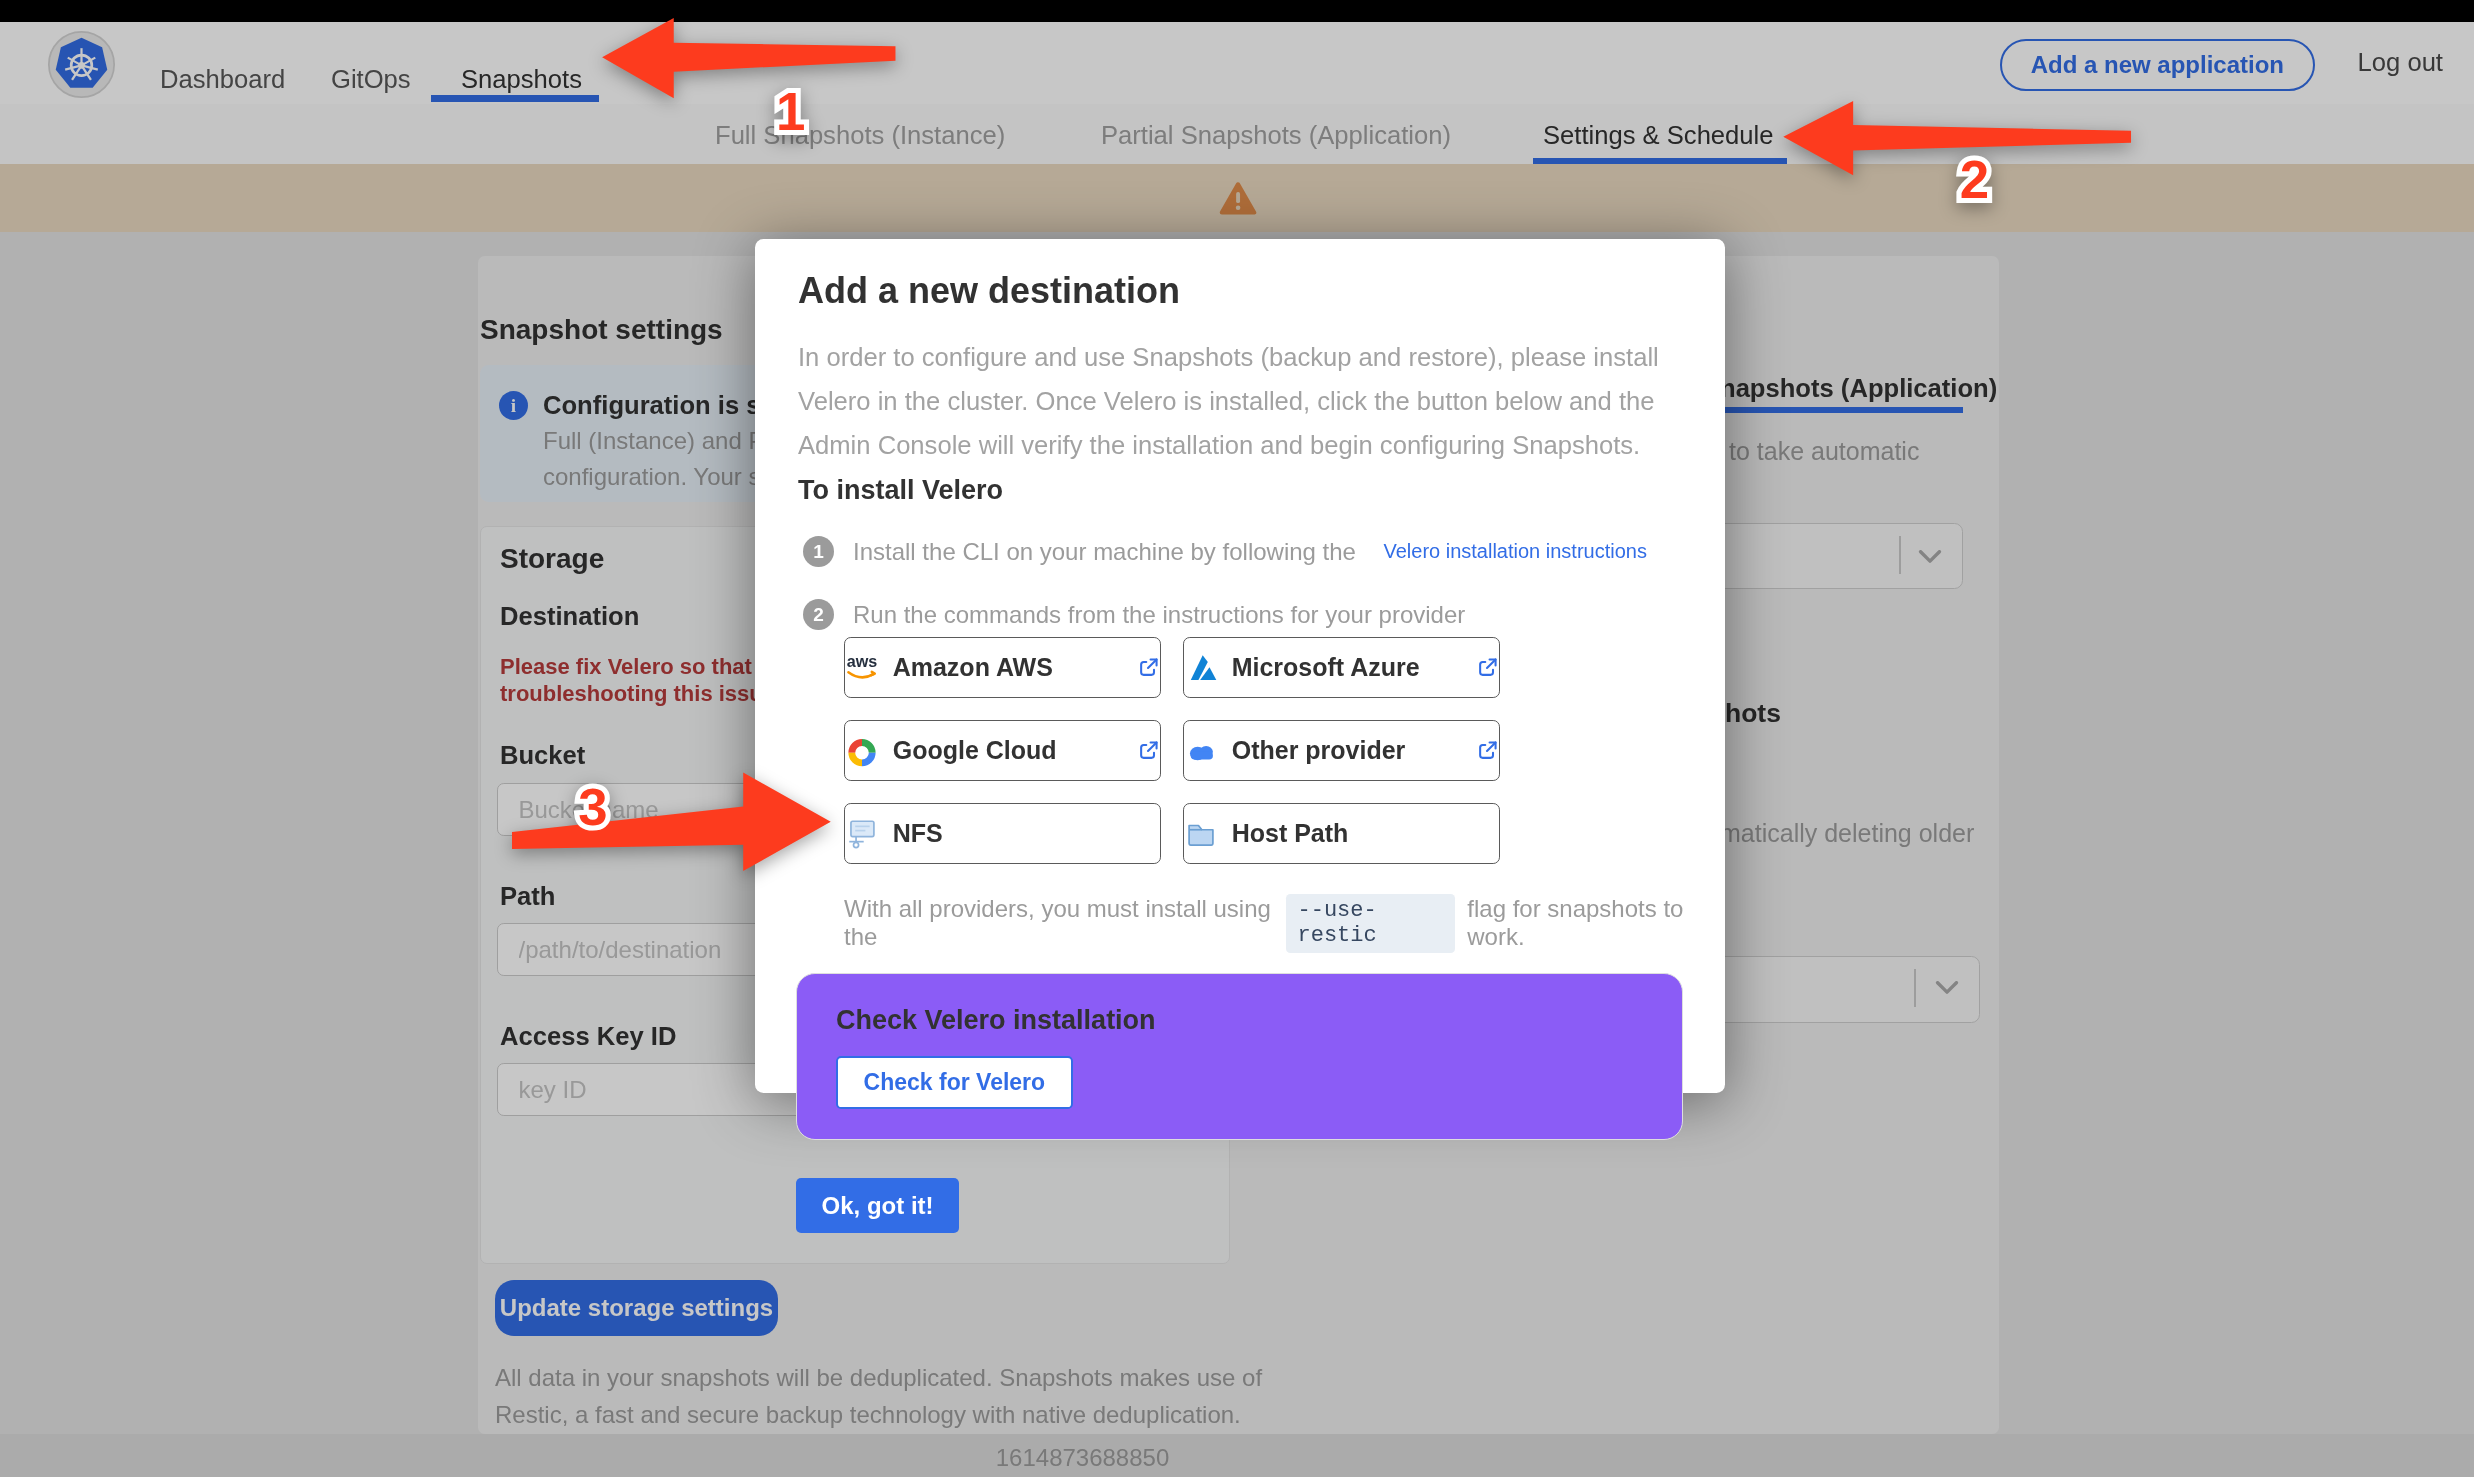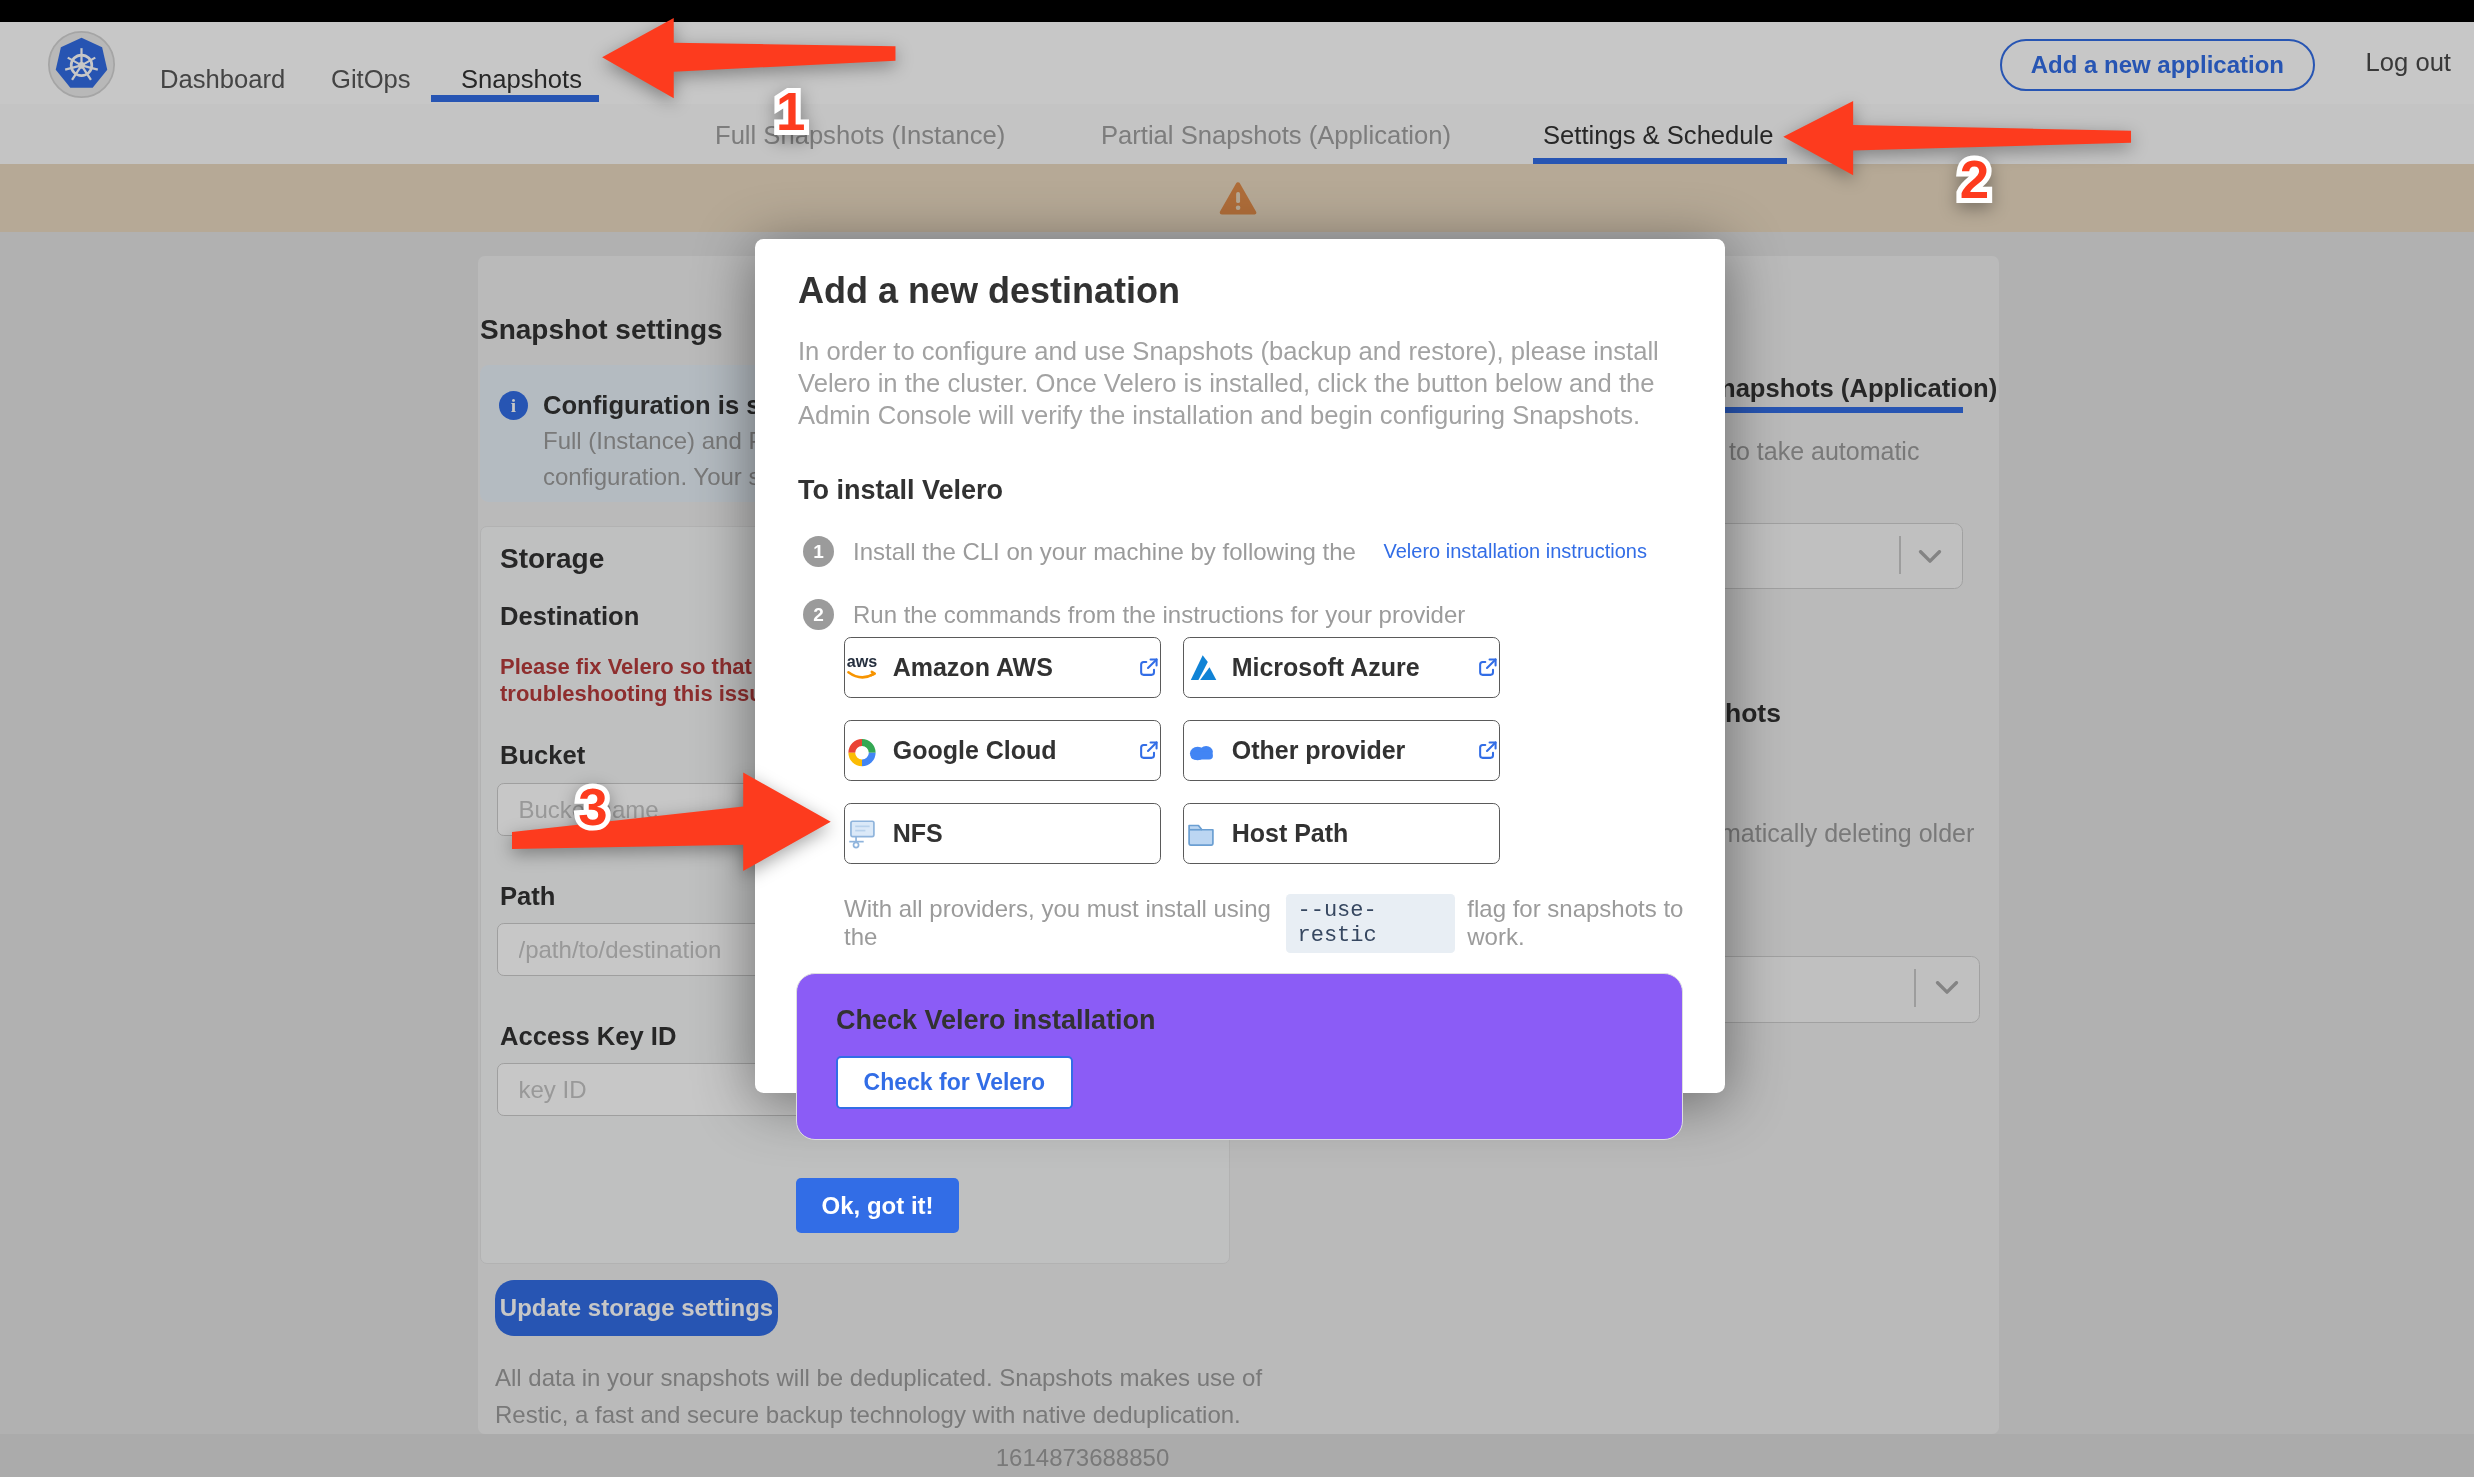--- a/index.html
+++ b/index.html
@@ -10,21 +10,21 @@
   }
   .abs{position:absolute;}
   
   #black-strip{left:0;top:0;width:2475px;height:22px;background:#000;}
   #navbar{left:0;top:22px;width:2475px;height:82px;background:#ffffff;border-bottom:1.7px solid #d8d8d8;}
   .nav-item{font-size:25.6px;color:#585858;top:43px;}
   .nav-item.active{color:#323232;}
   #nav-underline{left:431px;top:73px;width:168px;height:6.8px;background:#326de6;}
   #add-app-btn{right:160px;top:17px;height:48px;padding:0 29px;border:2.1px solid #326de6;border-radius:34px;
     color:#326de6;font-size:24px;font-weight:bold;display:flex;align-items:center;background:#fff;}
-  #logout{right:24px;top:25.6px;font-size:25.6px;color:#4a4a4a;}
+  #logout{right:32px;top:25.6px;font-size:25.6px;color:#4a4a4a;}
   
   #subnav{left:0;top:104px;width:2475px;height:60px;background:#fbfbfb;}
   .subtab{font-size:25.6px;color:#a0a0a0;top:17px;}
   .subtab.active{color:#323232;}
   #subtab-underline{left:1533px;top:54px;width:254px;height:6px;background:#326de6;}
   
   #banner{left:0;top:164px;width:2475px;height:68px;background:#ead9c0;display:flex;align-items:center;justify-content:center;gap:41px;}
   #banner-text{font-size:25px;color:#e08c4a;}
   
   #main-panel{left:478px;top:256px;width:1521px;height:1178px;background:#efefef;border-radius:6.8px;}
@@ -53,21 +53,21 @@
   #rp-heading{left:1725px;top:698px;font-size:26.5px;font-weight:bold;color:#323232;white-space:nowrap;}
   #rp-caption2{left:1720px;top:819px;font-size:25px;color:#9b9b9b;white-space:nowrap;}
   #bottom-strip{left:0;top:1434px;width:2475px;height:44px;background:#dcdcdc;}
   #timestamp{left:0;top:1444px;width:2165px;text-align:center;font-size:24px;color:#9b9b9b;}
   
   #dim-overlay{left:0;top:0;width:2475px;height:1477px;background:rgba(0,0,0,0.22);z-index:50;}
   
   #modal{left:755px;top:239px;width:970px;height:854px;background:#fff;border-radius:8.5px;
     box-shadow:0 8.5px 60px rgba(0,0,0,0.45);z-index:60;}
   #modal-title{left:43px;top:31px;font-size:36px;font-weight:bold;color:#323232;}
-  #modal-intro{left:43px;top:96px;width:862px;font-size:25.6px;line-height:32px;color:#a2a2a2;}
+  #modal-intro{left:43px;top:96px;width:862px;font-size:25.6px;line-height:44px;color:#a2a2a2;}
   #install-heading{left:43px;top:236px;font-size:27px;font-weight:bold;color:#323232;}
   .step-row{left:48px;display:flex;align-items:center;gap:19px;}
   .step-circle{width:31px;height:31px;border-radius:50%;background:#9b9b9b;color:#fff;font-size:19px;font-weight:bold;
     display:flex;align-items:center;justify-content:center;flex:0 0 31px;}
   .step-text{font-size:24px;color:#9b9b9b;}
   .step-link{font-size:20px;color:#326de6;margin-left:8.5px;}
   #provider-grid{left:89px;top:398px;display:grid;grid-template-columns:317px 317px;grid-auto-rows:61px;gap:22px 22px;}
   .provider-btn{border:1.7px solid #5a5a5a;border-radius:6.8px;background:#fff;display:flex;align-items:center;
     padding:0 0;box-sizing:border-box;}
   .provider-label{font-size:25px;font-weight:600;color:#323232;margin-left:13.7px;}

